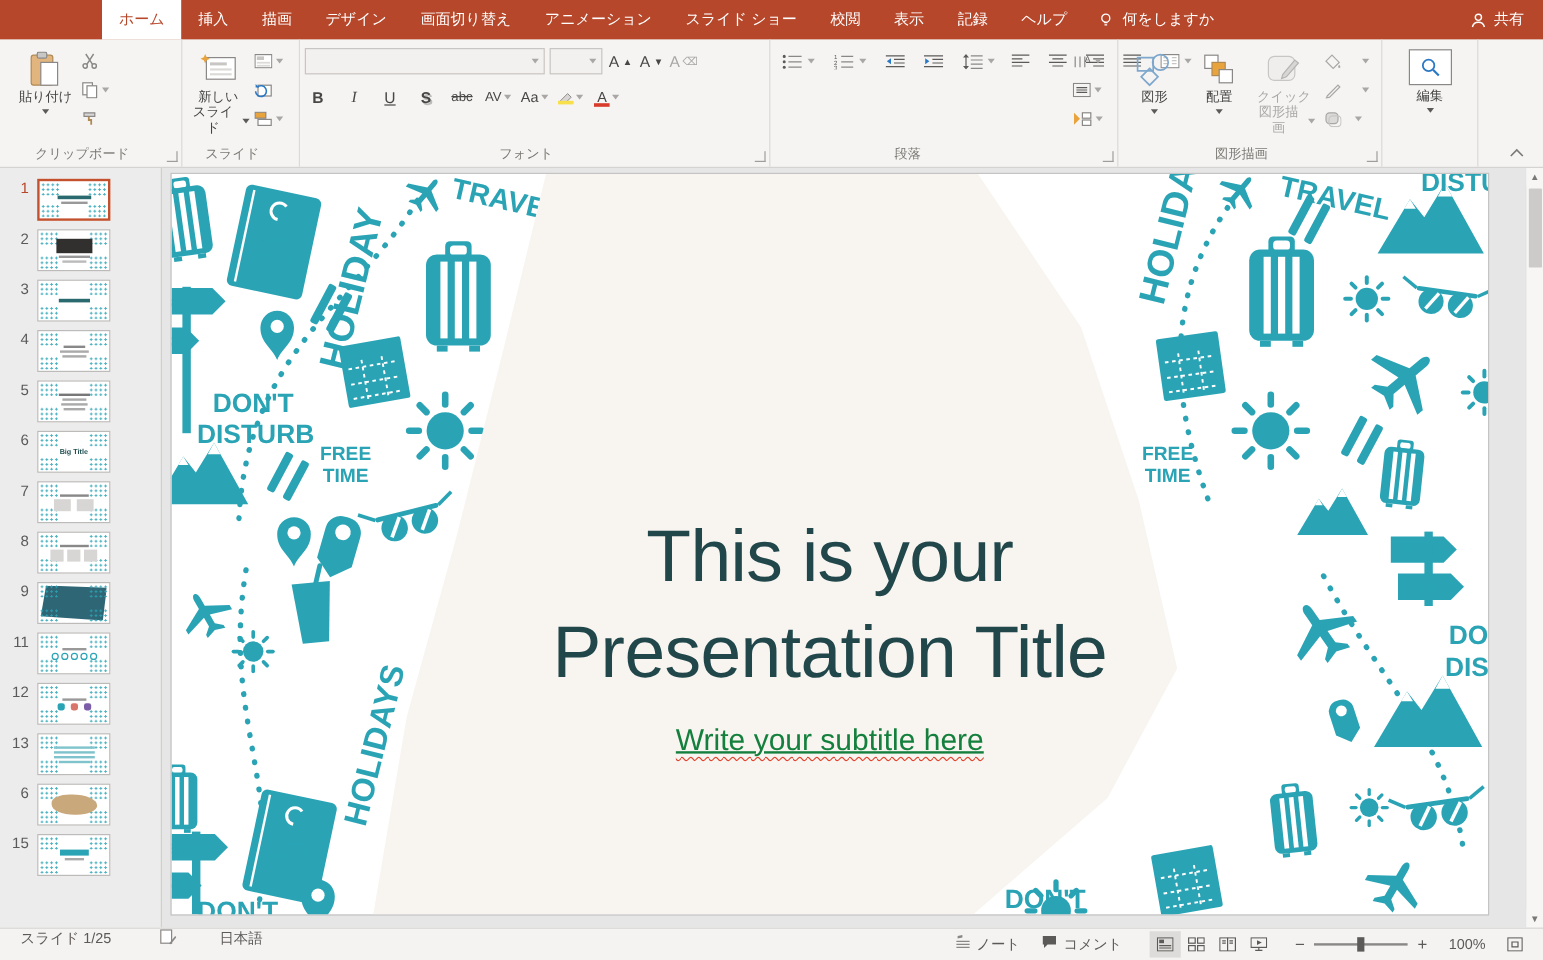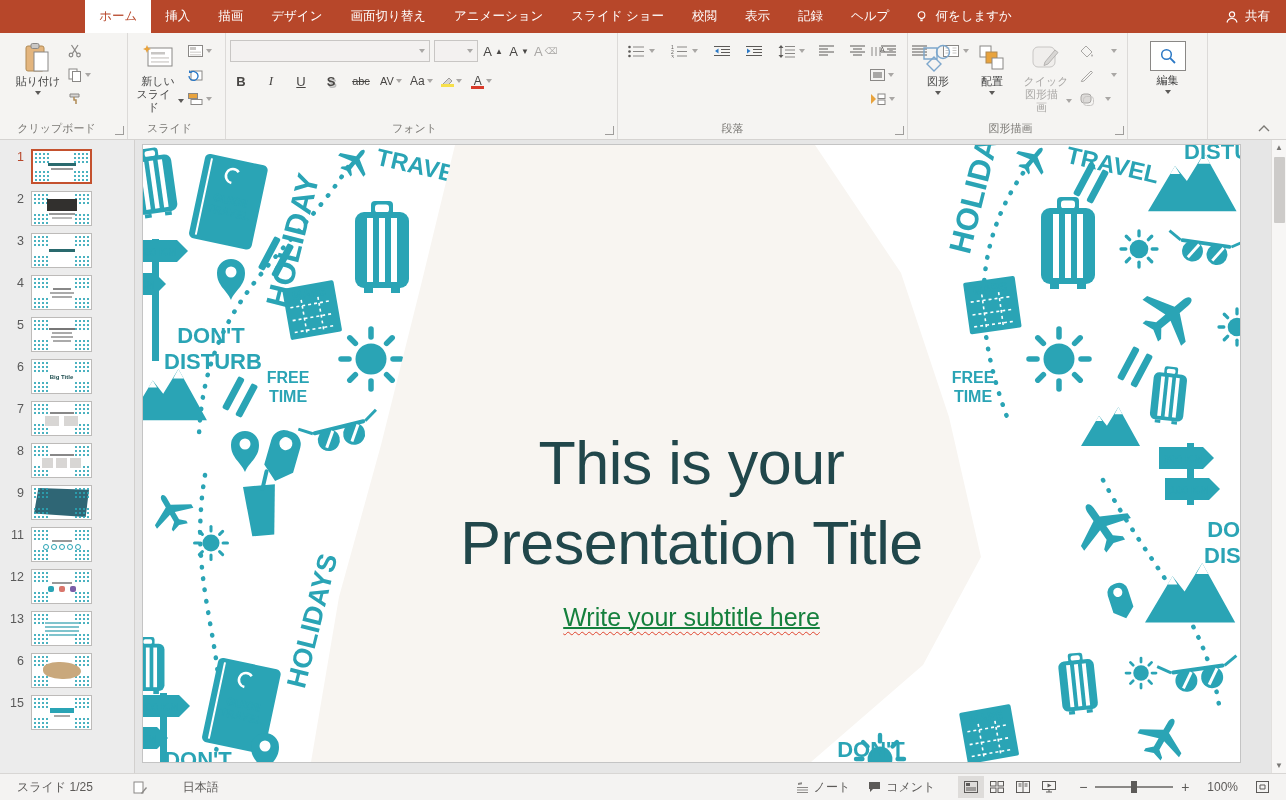--- a/index.html
+++ b/index.html
@@ -53,21 +53,21 @@
   .ssub{position:absolute;left:0;right:0;top:458px;text-align:center;font-size:25px;color:#15803d;}
   .ssub .u1{text-decoration:underline;text-decoration-thickness:1.5px;}
   .ssub .u2{text-decoration:underline wavy #e0442e;text-decoration-thickness:1px;text-underline-offset:5px;}
   .vscroll{width:15px;background:#f7f6f5;border-left:1px solid #e2e0de;display:flex;flex-direction:column;align-items:center;}
   .varrow{width:15px;height:15px;display:flex;align-items:center;justify-content:center;color:#7a7876;font-size:8px;background:#f7f6f5;}
   .vtrack{flex:1;width:100%;position:relative;}
   .vthumb{position:absolute;top:2px;left:2px;width:11px;height:66px;background:#cdcbc9;border-radius:1px;}
   
   .statusbar{position:absolute;left:0;bottom:0;width:1286px;height:27px;background:#f4f3f2;border-top:1px solid #d8d6d4;
              display:flex;align-items:center;font-size:12px;color:#5c5a58;padding:0 8px;}
-  .sb-item{display:flex;align-items:center;gap:5px;padding:0 9px;height:100%;}
+  .sb-item{display:flex;align-items:flex-start;gap:5px;padding:0 9px;height:100%;}
   .views{display:flex;align-items:center;margin-left:14px;}
   .vbtn{width:26px;height:22px;display:flex;align-items:center;justify-content:center;}
   .vbtn.on{background:#dedcda;}
   .zoomer{display:flex;align-items:center;gap:7px;margin-left:16px;}
   .ztrack{width:78px;height:2px;background:#8a8886;position:relative;}
   .zthumb{position:absolute;left:36px;top:-5px;width:6px;height:12px;background:#5c5a58;}
   .zsign{font-size:14px;color:#5c5a58;width:10px;text-align:center;}
   .collapse{position:absolute;right:16px;bottom:5px;color:#7b7975;font-size:10px;}
   .pt{fill:#2aa4b5;font-weight:bold;text-anchor:middle;font-family:"Liberation Sans",sans-serif;}
 </style>
@@ -104,21 +104,21 @@
             <circle cx="7" cy="4.4" r="2.6"></circle>
             <path d="M2 12.5c.6-2.7 2.6-4 5-4s4.4 1.3 5 4"></path>
           </g>
         </svg>
       <span>共有</span>
     </div>
   </div>
 
   <div class="ribbon">
 
-    <div class="rgroup" style="width:128px">
+    <div class="rgroup" style="width:152px">
       <div class="bigbtn" style="margin-left:8px">
         <div class="bico">
           <svg width="26" height="30" viewBox="0 0 26 30">
               <rect x="1" y="3" width="18" height="25" rx="2" fill="#e3b57e" stroke="#b08a55"></rect>
               <rect x="6" y="0.5" width="8" height="5" rx="1.5" fill="#c9c7c5" stroke="#8a8886"></rect>
               <rect x="9" y="9" width="14" height="19" fill="#fff" stroke="#8a8886"></rect>
             </svg>
         </div>
         <span>貼り付け</span>
         <span class="caret" style="margin-top:3px"></span>

